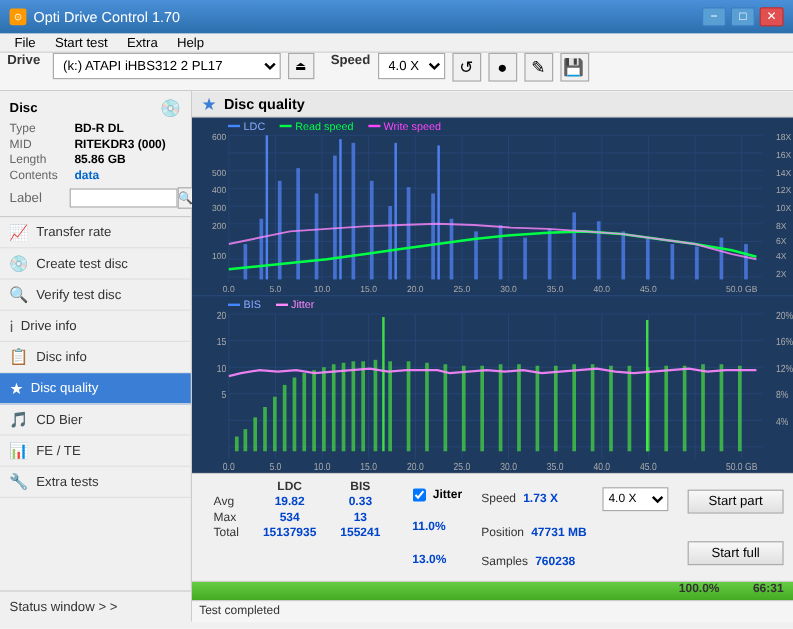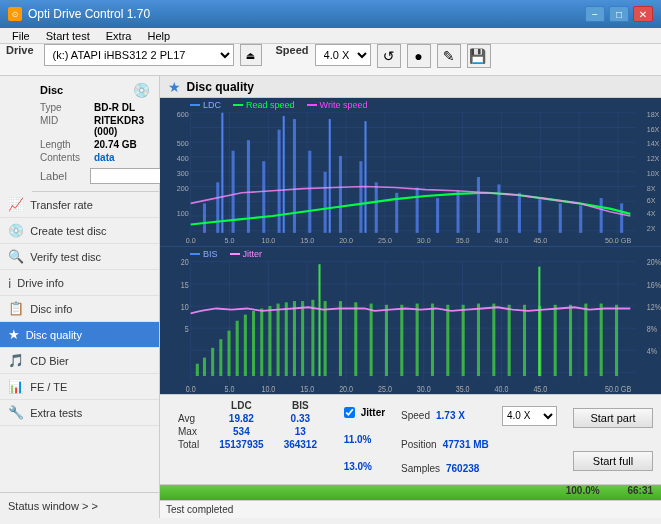--- a/index.html
+++ b/index.html
@@ -112,21 +112,20 @@
       display: flex;
       flex-direction: column;
       flex-shrink: 0;
     }
 
     
     .disc-panel {
       background: #f0f0f0;
       border-bottom: 1px solid #ccc;
       padding: 6px 8px;
-      margin-left: 32px;
     }
     .disc-panel-header {
       display: flex; align-items: center; justify-content: space-between;
       margin-bottom: 4px;
     }
     .disc-panel-title { font-weight: bold; font-size: 11px; }
     .disc-icon { font-size: 14px; }
     .disc-field { display: flex; gap: 4px; margin-bottom: 2px; font-size: 10px; }
     .disc-field-label { color: #666; min-width: 50px; }
     .disc-field-value { color: #000; font-weight: bold; }
@@ -403,21 +402,21 @@
       <div class="disc-field">
         <span class="disc-field-label">Type</span>
         <span class="disc-field-value">BD-R DL</span>
       </div>
       <div class="disc-field">
         <span class="disc-field-label">MID</span>
         <span class="disc-field-value">RITEKDR3 (000)</span>
       </div>
       <div class="disc-field">
         <span class="disc-field-label">Length</span>
-        <span class="disc-field-value">20.74 GB</span>
+        <span class="disc-field-value">85.86 GB</span>
       </div>
       <div class="disc-field">
         <span class="disc-field-label">Contents</span>
         <span class="disc-field-value blue">data</span>
       </div>
       <div class="label-row">
         <span class="disc-field-label">Label</span>
         <input class="label-input" type="text" style="">
         <button class="label-btn">🔍</button>
       </div>
@@ -703,21 +702,21 @@
                 <td>0.33</td>
               </tr>
               <tr>
                 <td class="label-col">Max</td>
                 <td>534</td>
                 <td>13</td>
               </tr>
               <tr>
                 <td class="label-col">Total</td>
                 <td>15137935</td>
-                <td>364312</td>
+                <td>155241</td>
               </tr>
             </tbody>
           </table>
         </div>
 
         <div class="jitter-section">
           <div class="jitter-row">
             <input type="checkbox" class="jitter-checkbox" checked="" style="">
             <span class="jitter-label">Jitter</span>
           </div>

